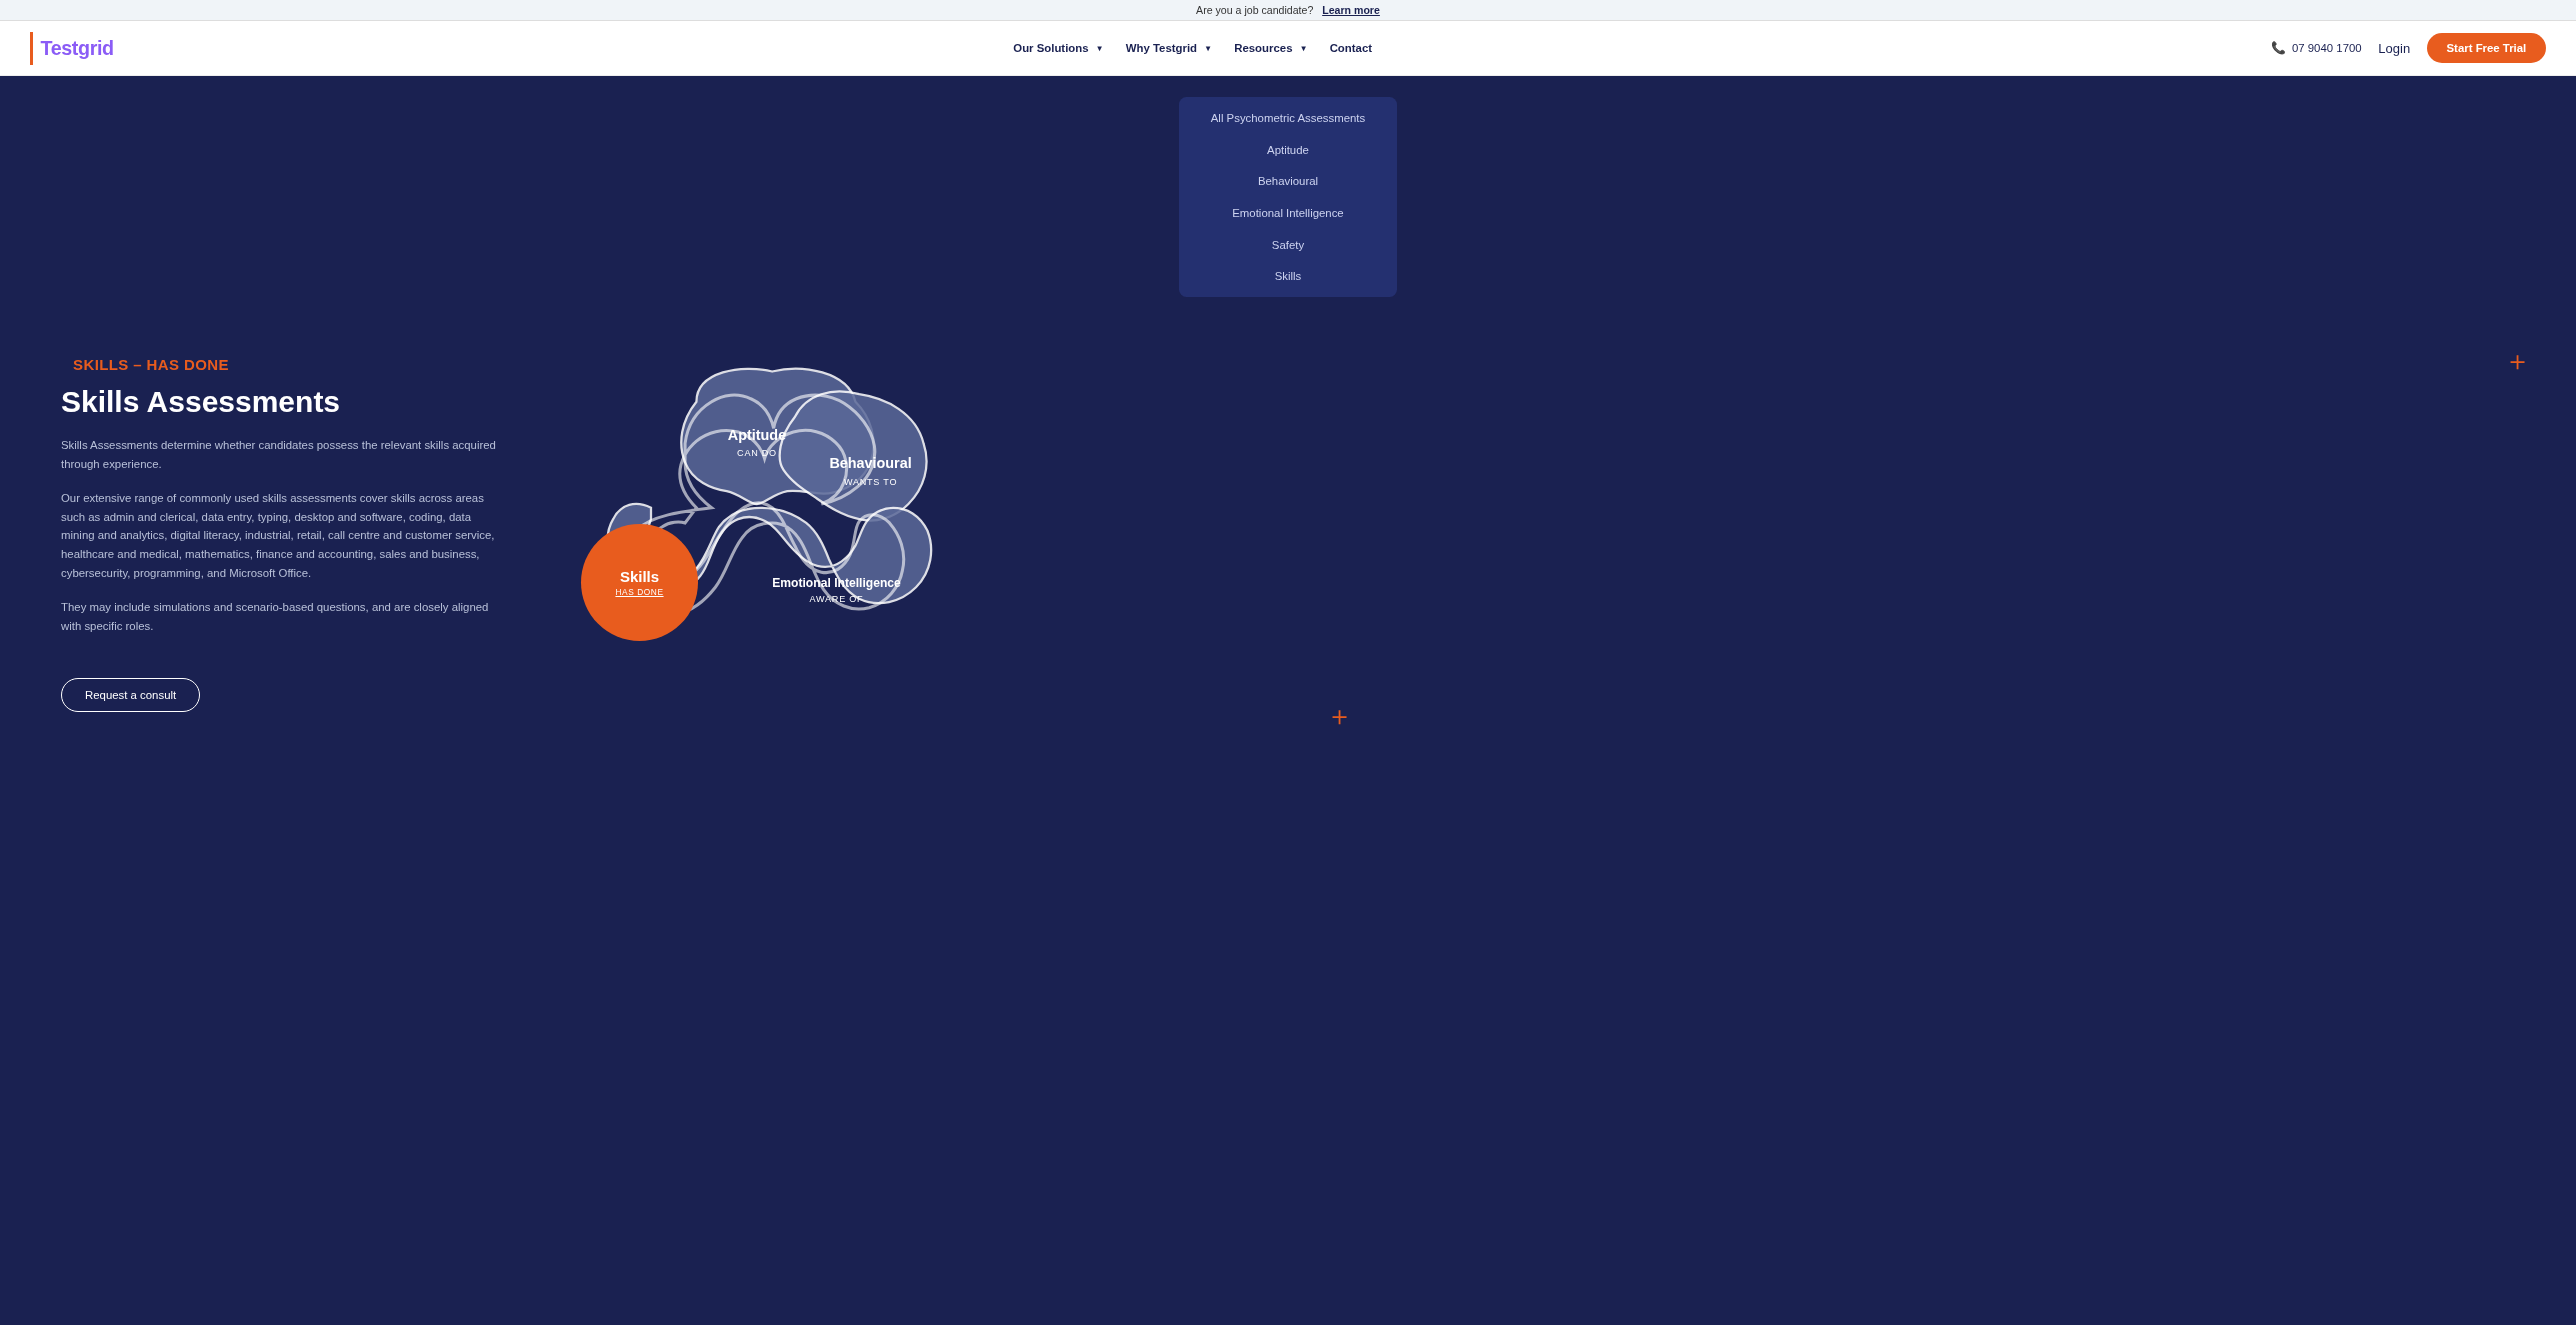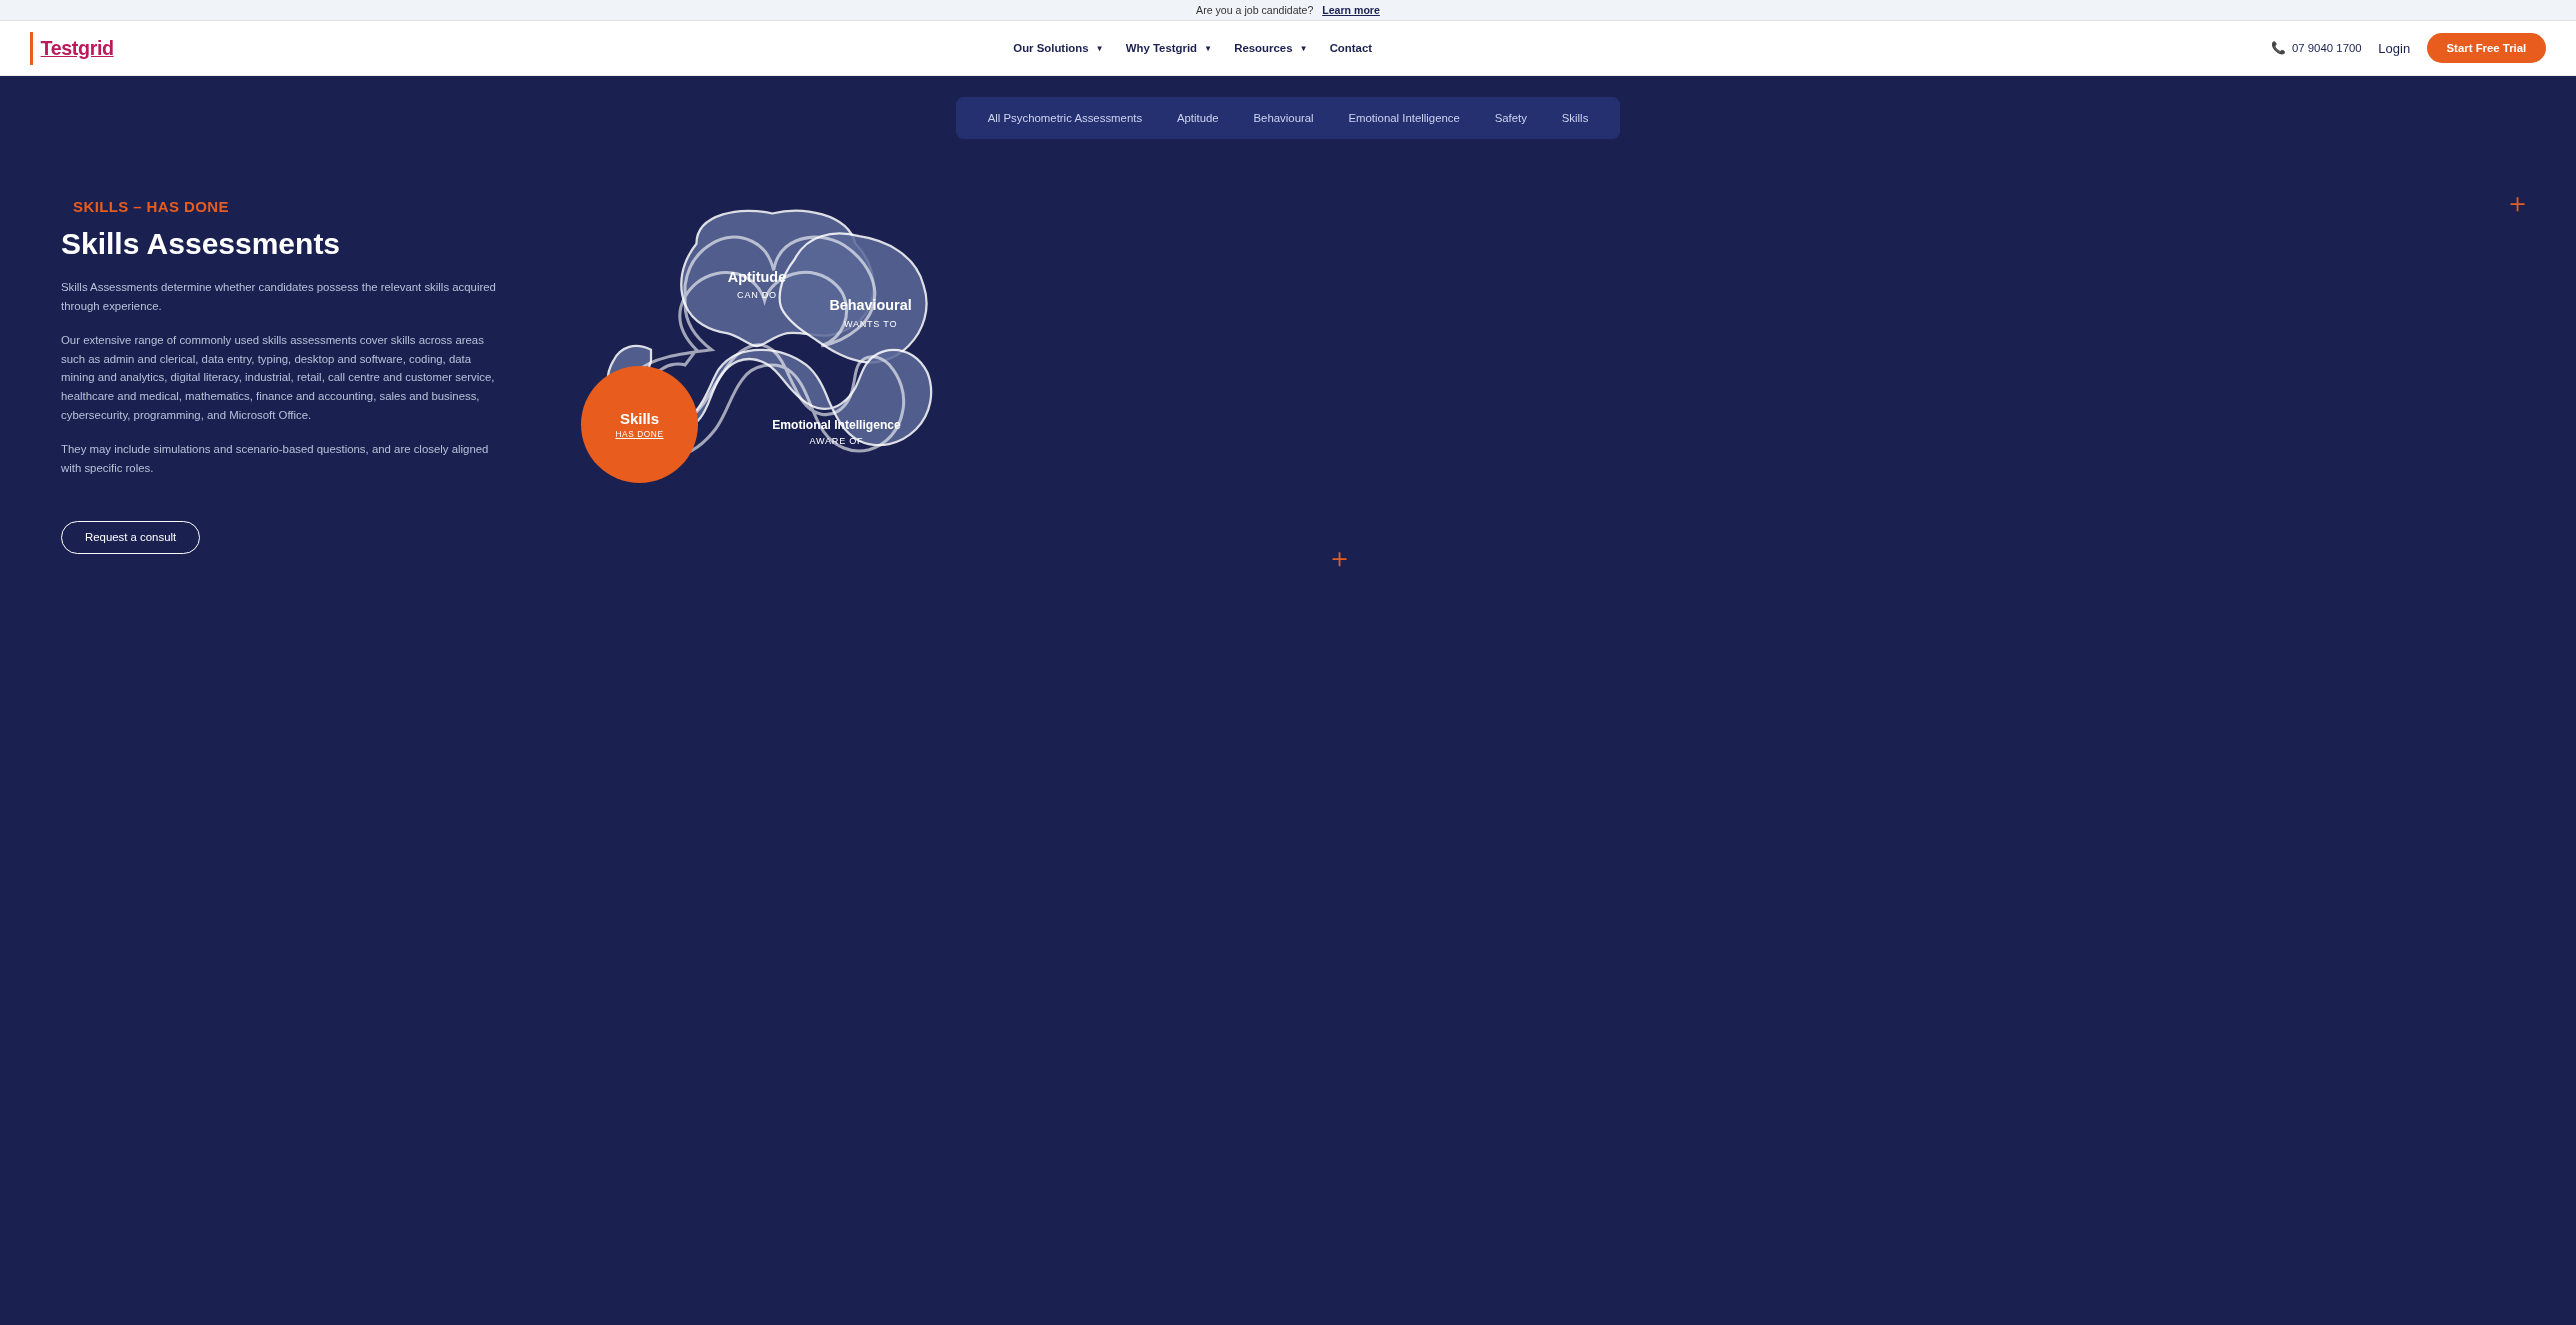--- a/index.html
+++ b/index.html
@@ -32,23 +32,22 @@
     }
     .logo-bar {
       width: 3px;
       height: 33px;
       background: #e85c1e;
       margin-right: 7.6px;
     }
     .logo-text {
       font-size: 19.7px;
       font-weight: 700;
-      color: #be185d;
+      color: #8b5cf6;
       letter-spacing: -0.4px;
-      text-decoration: underline;
     }
     .nav {
       display: flex;
       align-items: center;
       gap: 24px;
     }
     .nav-item {
       display: flex;
       align-items: center;
       gap: 9px;
@@ -97,20 +96,21 @@
       display: flex;
       justify-content: center;
     }
     .nav-pills {
       background: #243070;
       border-radius: 7.6px;
       padding: 9px 18px;
       display: flex;
       gap: 7.6px;
       align-items: center;
+      flex-direction: column;
     }
     .pill-item {
       color: #cdd3f0;
       font-size: 11.4px;
       padding: 6px 13.6px;
       border-radius: 4.5px;
       cursor: pointer;
       font-weight: 400;
       white-space: nowrap;
     }

